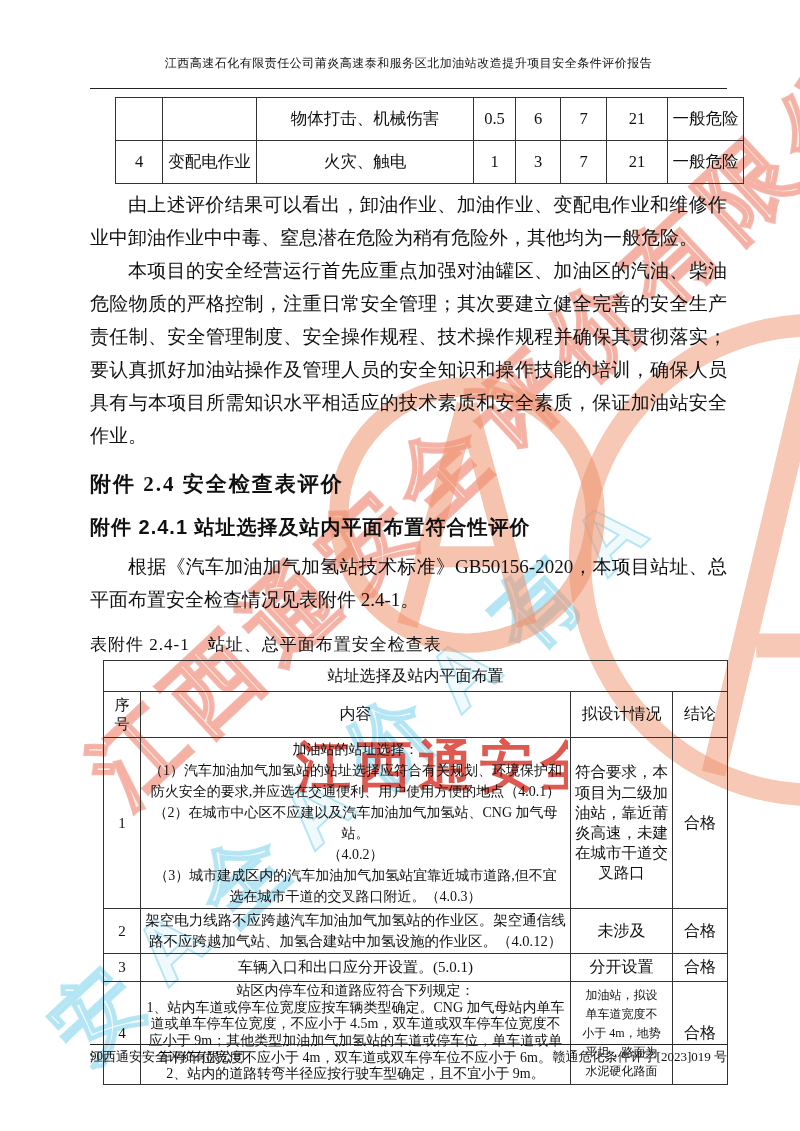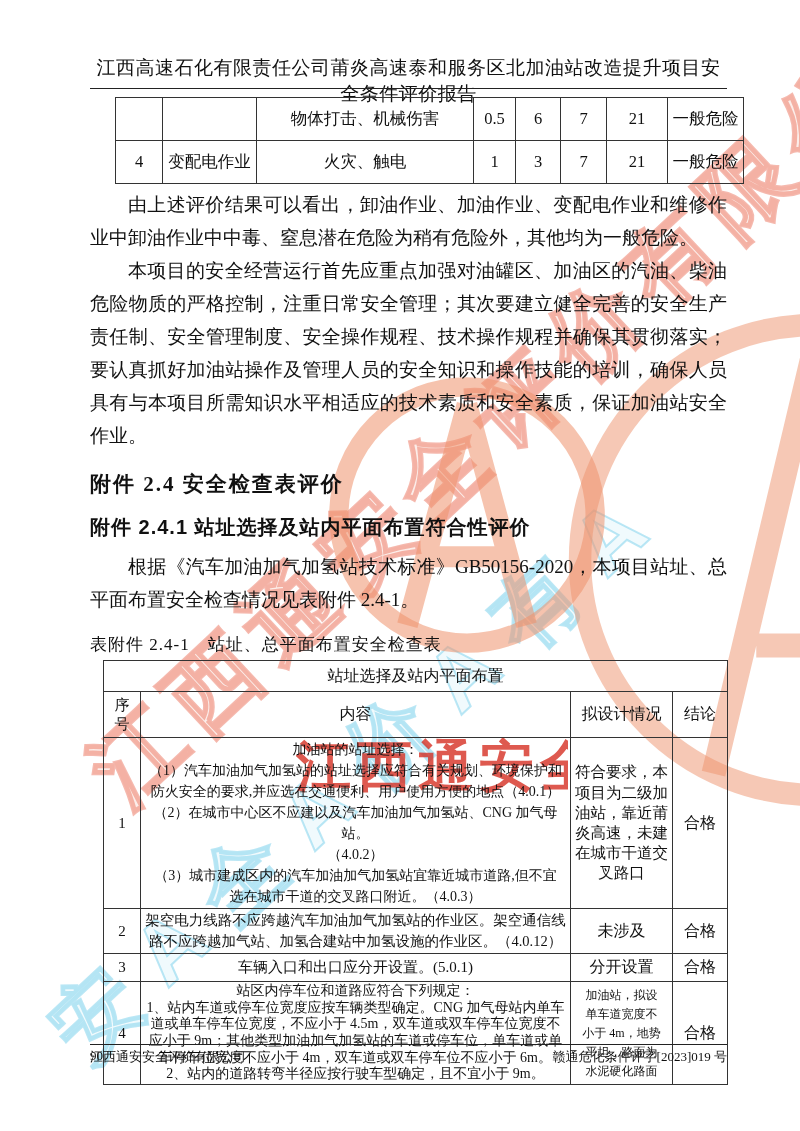--- a/index.html
+++ b/index.html
@@ -23,21 +23,21 @@
   }
   .wm-stamp{
     position:absolute;left:296px;top:737px;width:272px;height:62px;overflow:hidden;
     font-size:55px;line-height:60px;font-weight:700;letter-spacing:6px;
     color:rgba(213,42,30,0.78);white-space:nowrap;
     font-family:"Liberation Serif",serif;
   }
   
   .content{position:absolute;inset:0;z-index:1;}
   .abs{position:absolute;}
-  .hdr-title{left:90px;width:637px;top:55px;text-align:center;font-size:19px;letter-spacing:.5px;}
+  .hdr-title{left:90px;width:637px;top:55px;text-align:center;font-size:12px;letter-spacing:.5px;}
   .hdr-rule{left:90px;width:637px;top:88px;border-top:1.5px solid #222;height:0;}
   .ftr-rule{left:90px;width:637px;top:1044px;border-top:1.5px solid #222;height:0;}
   .footer{left:90px;width:637px;top:1048px;font-size:13px;}
   .footer .fl{position:absolute;left:0;top:0;}
   .footer .fc{position:absolute;left:0;width:100%;text-align:left;top:0;}
   .footer .fr{position:absolute;right:0;top:0;}
   .para{left:90px;width:637px;font-size:19px;line-height:33px;text-align:justify;text-indent:2em;}
   .h1{left:90px;top:470px;font-size:21px;font-weight:700;letter-spacing:2px;font-family:"Liberation Serif",serif;}
   .h2{left:90px;top:514px;font-size:20px;font-weight:700;letter-spacing:1px;font-family:"Liberation Sans","DejaVu Sans",sans-serif;}
   .tbl-caption{left:90px;width:637px;top:624px;text-align:left;font-size:17px;letter-spacing:1px;margin-top:9px;}

